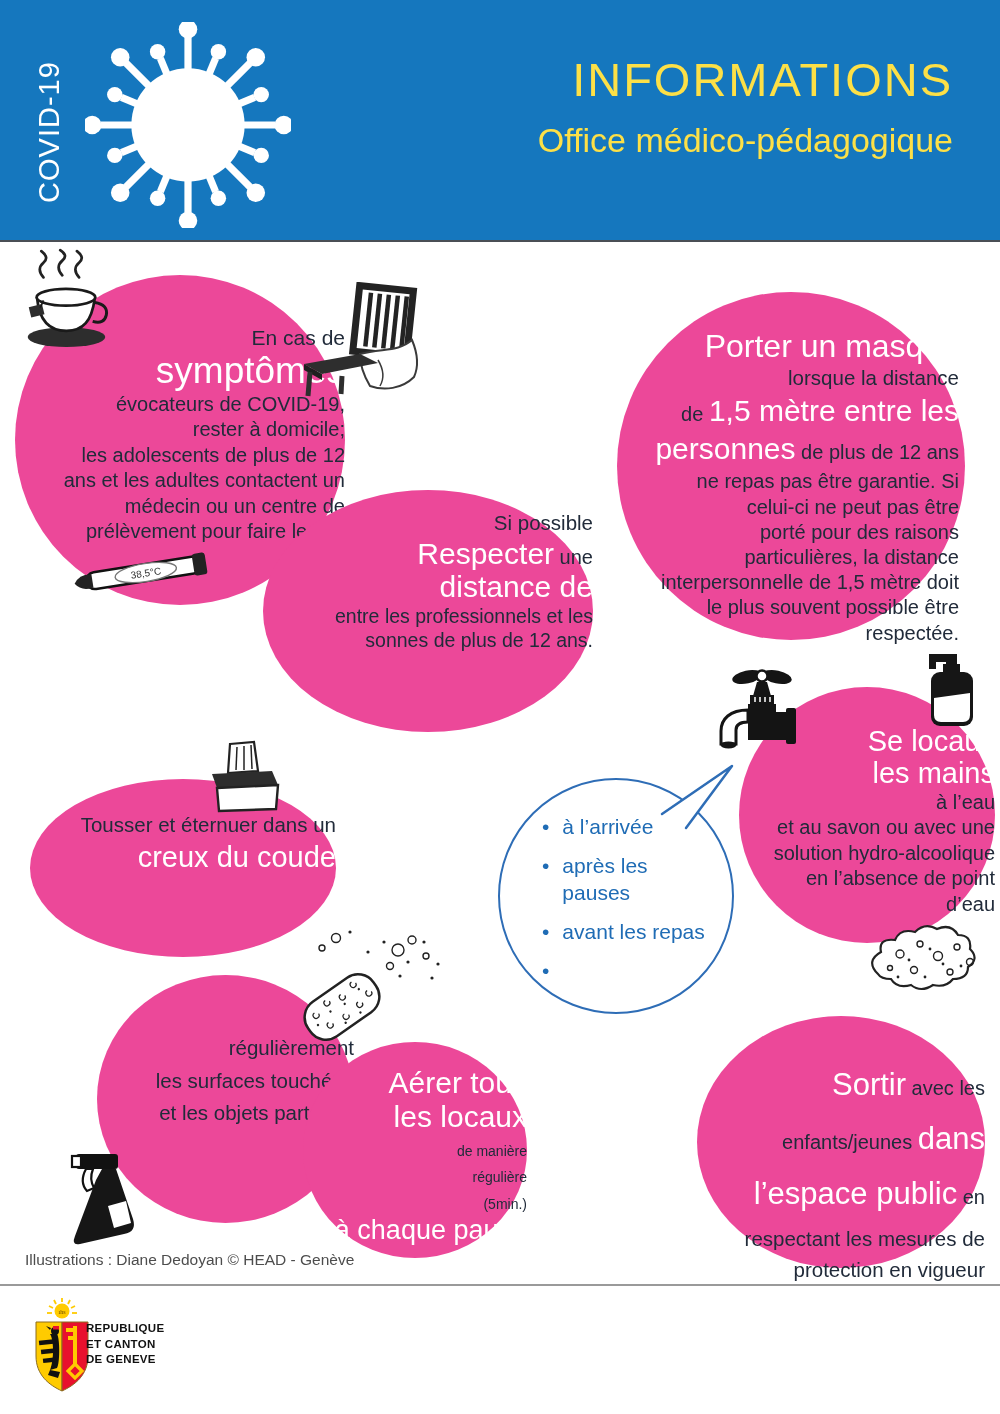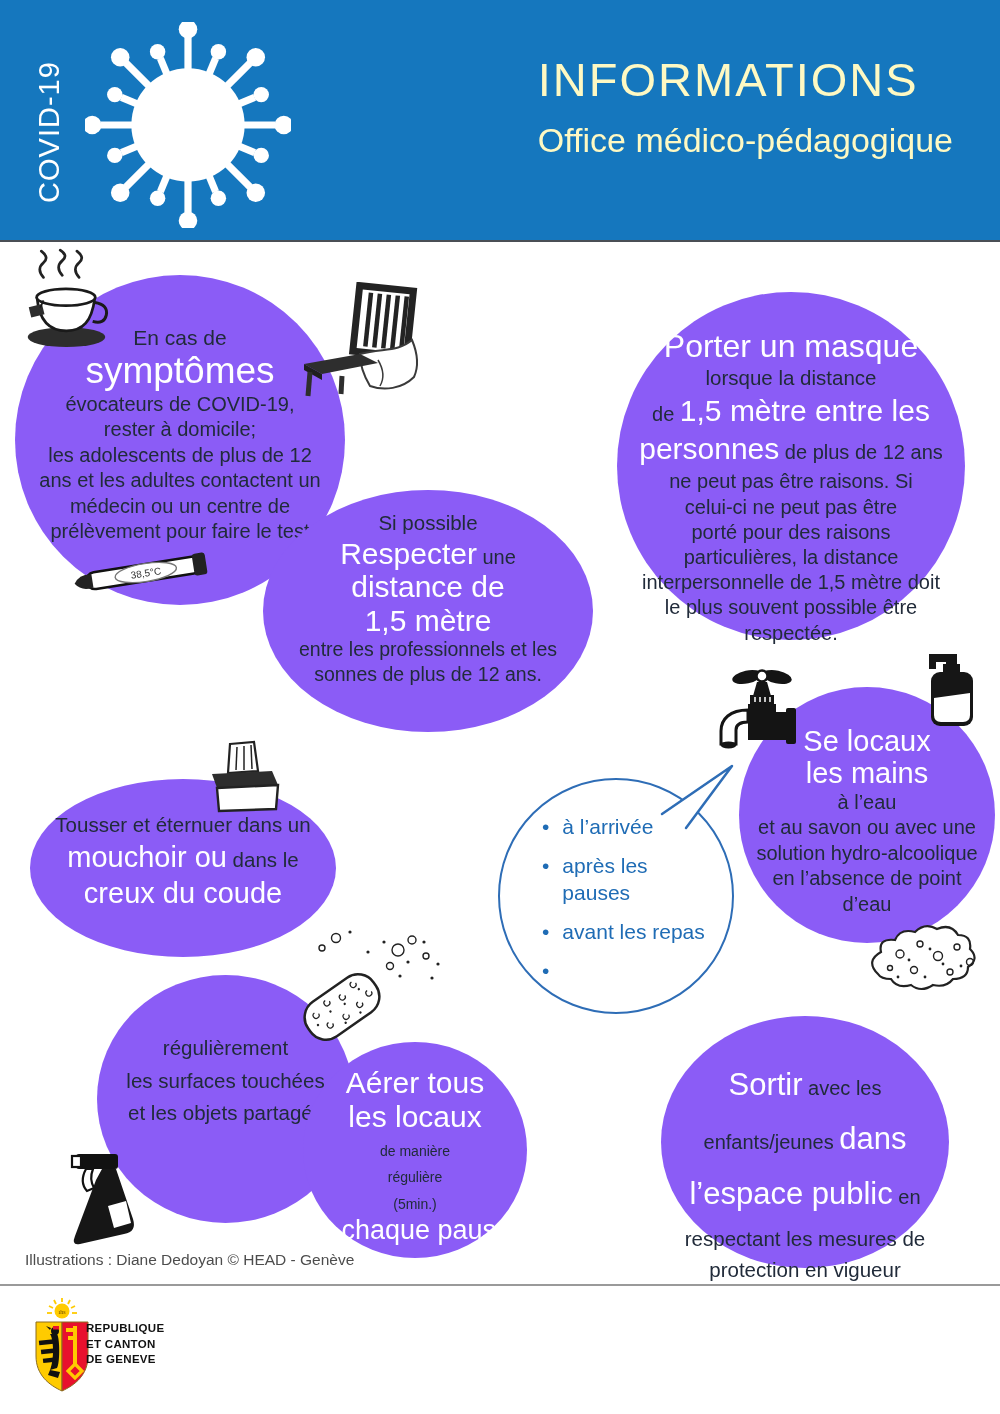--- a/index.html
+++ b/index.html
@@ -5,26 +5,26 @@
   html,body{margin:0;padding:0;background:#fff;}
   .page{position:relative;width:1000px;height:1414px;background:#ffffff;overflow:hidden;
         font-family:"Liberation Sans",sans-serif;}
 
   
   .header{position:absolute;left:0;top:0;width:1000px;height:240px;background:#1577BE;
           border-bottom:2px solid #4a4f55;}
   .covid-vertical{position:absolute;left:-32px;top:112px;width:170px;height:40px;
           transform:rotate(-90deg);color:#fff;font-size:29px;letter-spacing:1px;text-align:center;}
   .virus{position:absolute;left:85px;top:22px;}
-  .titles{position:absolute;right:47px;top:52px;text-align:left;color:#fef9c3;}
+  .titles{position:absolute;right:47px;top:52px;text-align:right;color:#fde047;}
   .title-main{font-size:47px;letter-spacing:2px;}
   .title-sub{font-size:34px;margin-top:14px;}
 
   
-  .bubble{position:absolute;background:#8b5cf6;border-radius:50%;text-align:center;
+  .bubble{position:absolute;background:#ec4899;border-radius:50%;text-align:right;
           color:#212B3A;box-sizing:border-box;}
   .ds{color:#212B3A;font-size:20px;}
   .wl{color:#ffffff;}
   .line{display:block;}
 
   .b-symptomes{left:15px;top:275px;width:330px;height:330px;padding-top:50px;}
   .b-symptomes .intro{font-size:21px;line-height:1.25;}
   .b-symptomes .big{font-size:37px;line-height:1.1;}
   .b-symptomes .body{font-size:20px;line-height:1.27;}
 
@@ -58,21 +58,21 @@
 
   .b-nettoyer{left:97px;top:975px;width:257px;height:248px;padding-top:54px;}
   .b-nettoyer .big{font-size:32px;line-height:1.2;}
   .b-nettoyer .body{font-size:20.5px;line-height:1.3;margin-top:6px;}
 
   .b-aerer{left:303px;top:1042px;width:224px;height:216px;padding-top:24px;}
   .b-aerer .big{font-size:30px;line-height:1.13;}
   .b-aerer .body{font-size:14px;line-height:1.25;margin-top:9px;}
   .b-aerer .foot{font-size:27px;line-height:1.2;margin-top:1px;}
 
-  .b-sortir{left:661px;top:1016px;width:288px;height:252px;padding-top:42px;}
+  .b-sortir{left:697px;top:1016px;width:288px;height:252px;padding-top:42px;}
   .b-sortir .mix{font-size:20.5px;line-height:1.75;}
   .b-sortir .mix .wl{font-size:31px;}
   .b-sortir .body{font-size:20.5px;line-height:1.35;margin-top:4px;}
 
   
   .illus{position:absolute;}
   .tail{position:absolute;left:650px;top:758px;}
 
   
   .credit{position:absolute;left:25px;top:1251px;font-size:15.5px;color:#4D4D4D;}
@@ -143,41 +143,39 @@
     <span class="line body">médecin ou un centre de</span>
     <span class="line body">prélèvement pour faire le test</span>
   </div>
 
   <div class="bubble b-masque">
     <span class="line t1 wl">Porter un masque</span>
     <span class="line t2 ds">lorsque la distance</span>
     <div class="flow">
       <span class="ds">de </span><span class="wl">1,5 mètre entre les personnes</span><span class="ds"> de plus de 12 ans</span>
     </div>
-    <span class="line body">ne peut pas être raisons. Si</span>
+    <span class="line body">ne repas pas être garantie. Si</span>
     <span class="line body">celui-ci ne peut pas être</span>
     <span class="line body">porté pour des raisons</span>
     <span class="line body">particulières, la distance</span>
     <span class="line body">interpersonnelle de 1,5 mètre doit</span>
     <span class="line body">le plus souvent possible être</span>
     <span class="line body">respectée.</span>
   </div>
 
   <div class="bubble b-respecter">
     <span class="line t1 ds">Si possible</span>
     <span class="line big"><span class="wl">Respecter</span><span class="ds"> une</span></span>
     <span class="line big wl">distance de</span>
-    <span class="line big wl">1,5 mètre</span>
     <span class="line body">entre les professionnels et les</span>
     <span class="line body">sonnes de plus de 12 ans.</span>
   </div>
 
   <div class="bubble b-tousser">
     <span class="line t1 ds">Tousser et éternuer dans un</span>
-    <span class="line big"><span class="wl">mouchoir ou</span><span class="ds" style="font-size:20.5px"> dans le</span></span>
     <span class="line big wl">creux du coude</span>
   </div>
 
   <div class="bubble b-speech">
     <ul>
       <li>
           <span class="bullet">•</span>
           <span class="li-text">à l’arrivée</span>
         </li>
       <li>

